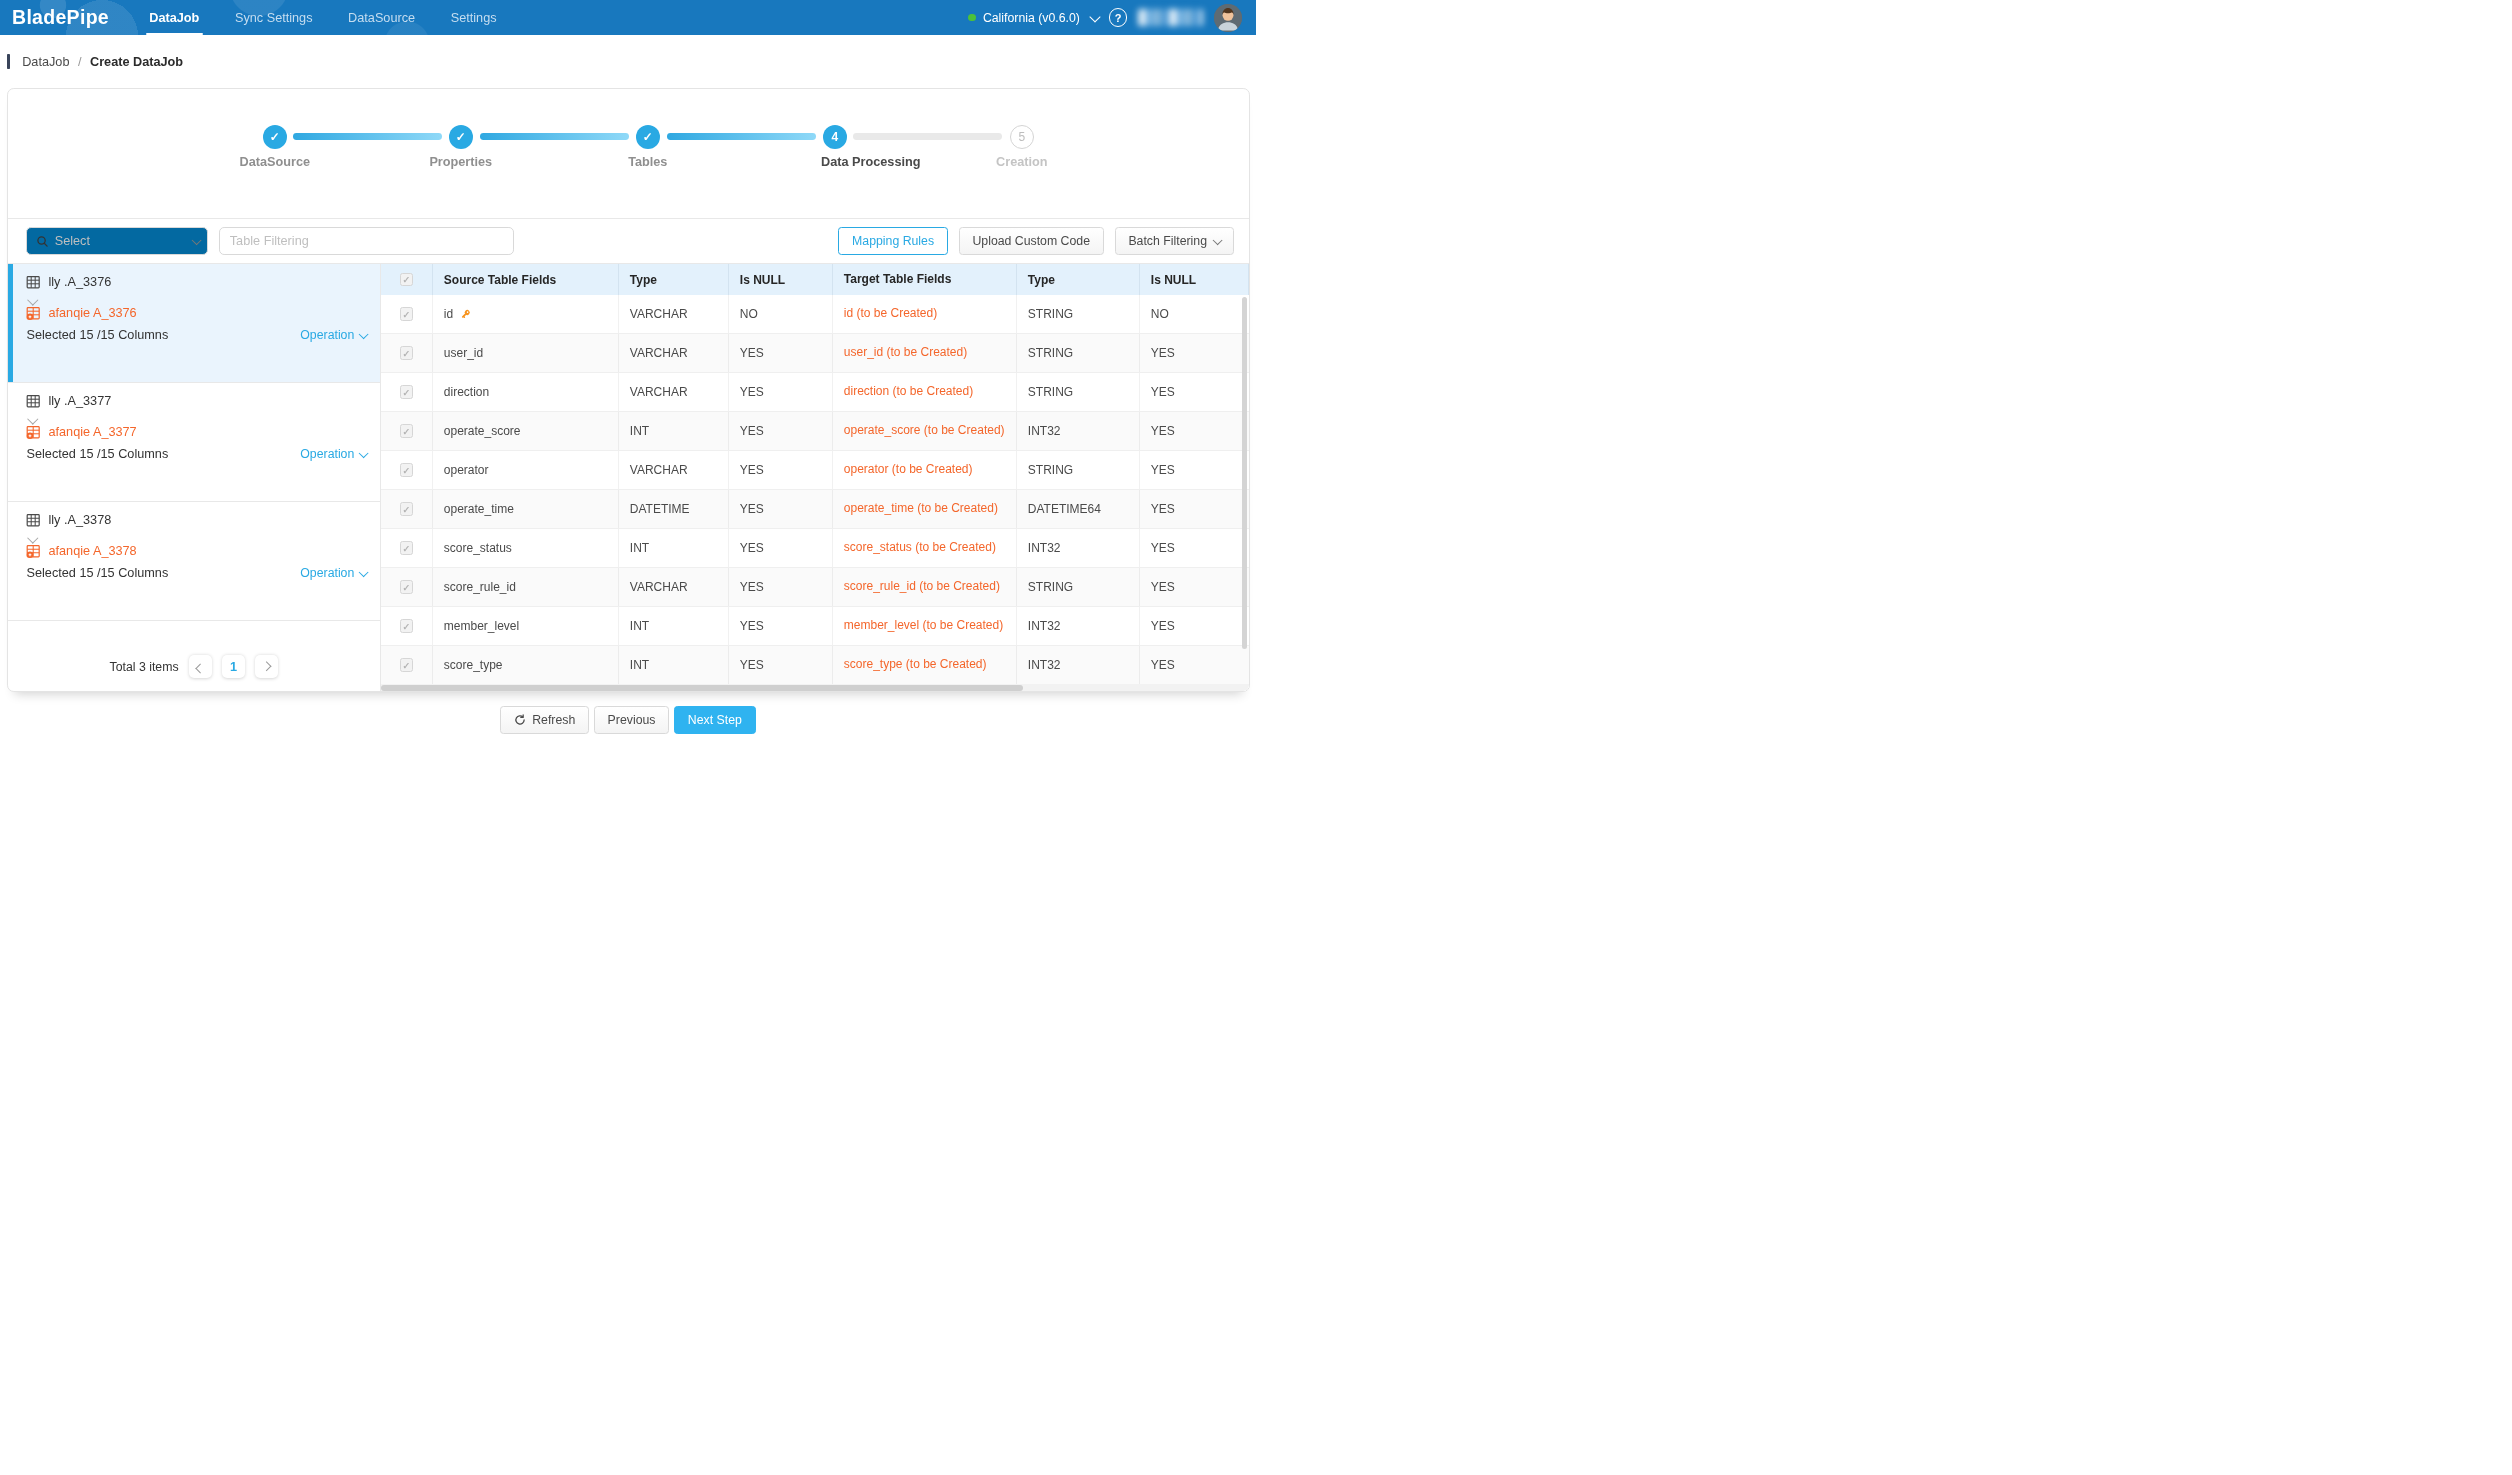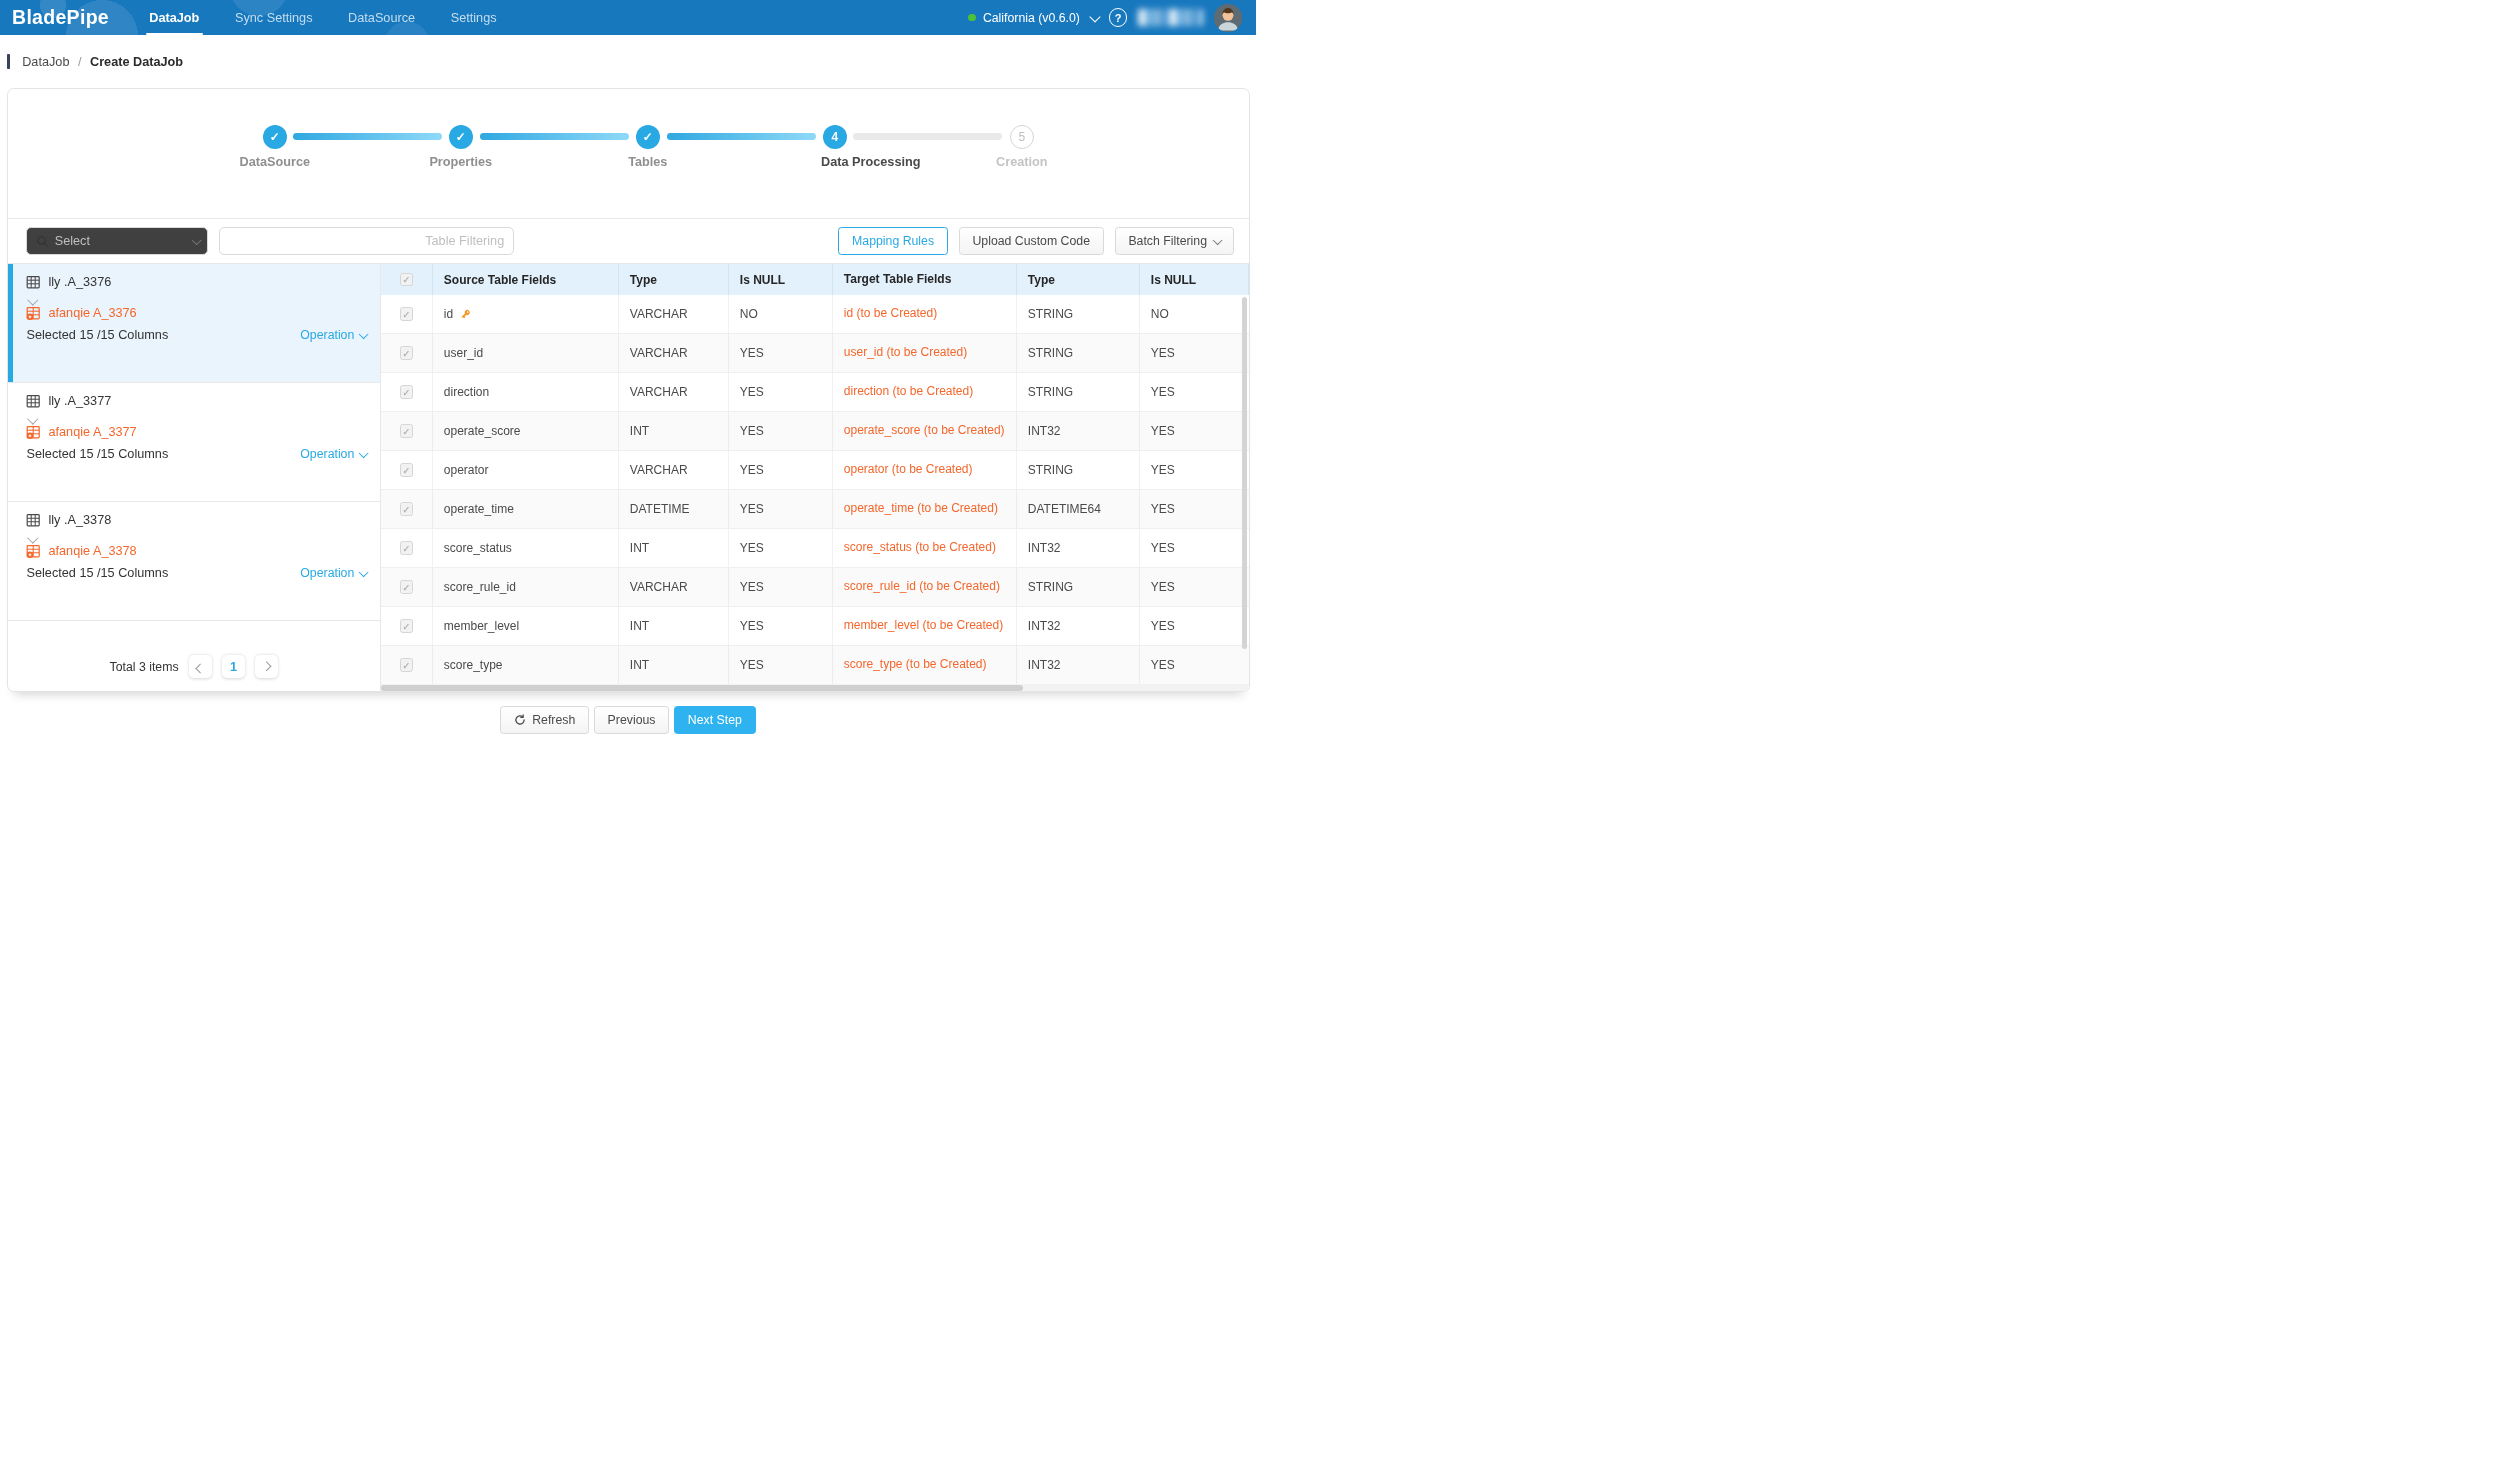--- a/index.html
+++ b/index.html
@@ -58,25 +58,25 @@
   .step-label.done { color:#8F8F8F; }
   .step-label.active { color:#4A4A4A; }
   .step-label.pending { color:#C4C4C4; }
   .step-bar { position:absolute; top:44px; height:6.8px; width:149px; border-radius:3.4px;
               background:linear-gradient(90deg,#2FA8E1,#8FD9F8); }
   .step-bar.rest { background:#E9E9E9; }
 
   
   .toolbar { height:45px; border-bottom:0.8px solid #E8E8E8; display:flex; align-items:center; padding:0 15.3px 0 18.7px; gap:11px; }
   .select-box { width:182px; height:28px; border:0.8px solid #D9D9D9; border-radius:5.1px; display:flex;
-                align-items:center; padding:0 8.5px; gap:6px; cursor:pointer; background:#404040; }
+                align-items:center; padding:0 8.5px; gap:6px; cursor:pointer; background:#0369a1; }
   .select-box .ph { color:#BFBFBF; font-size:12.7px; flex:1; }
   .chev-g { width:6.8px; height:6.8px; border:solid #777; border-width:0 1.2px 1.2px 0; transform:rotate(45deg) translateY(-1.7px); }
   .filter-input { width:295px; height:28px; border:0.8px solid #D9D9D9; border-radius:5.1px; padding:0 9.3px;
-                  font-size:12.7px; font-family:"Liberation Sans",sans-serif; color:#333; outline:none;text-align:right; }
+                  font-size:12.7px; font-family:"Liberation Sans",sans-serif; color:#333; outline:none; }
   .filter-input::placeholder { color:#BFBFBF; }
   .toolbar .spacer { flex:1; }
   .btn { height:28px; border-radius:3.4px; font-size:12.3px; display:inline-flex; align-items:center;
          justify-content:center; padding:0 12.7px; cursor:pointer; border:0.8px solid #D9D9D9;
          background:linear-gradient(#ffffff,#f4f4f4); color:#4A4A4A; gap:6px; font-family:"Liberation Sans",sans-serif; }
   .btn.outline-blue { border:0.8px solid #29A9E3; color:#29A9E3; background:#fff; }
 
   
   .content { display:flex; height:428px; }
   .list-panel { width:373px; border-right:0.8px solid #E8E8E8; display:flex; flex-direction:column; }

